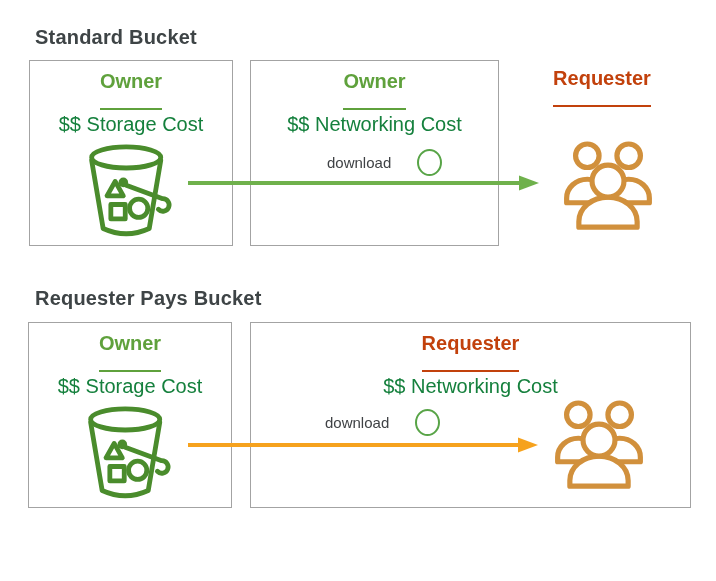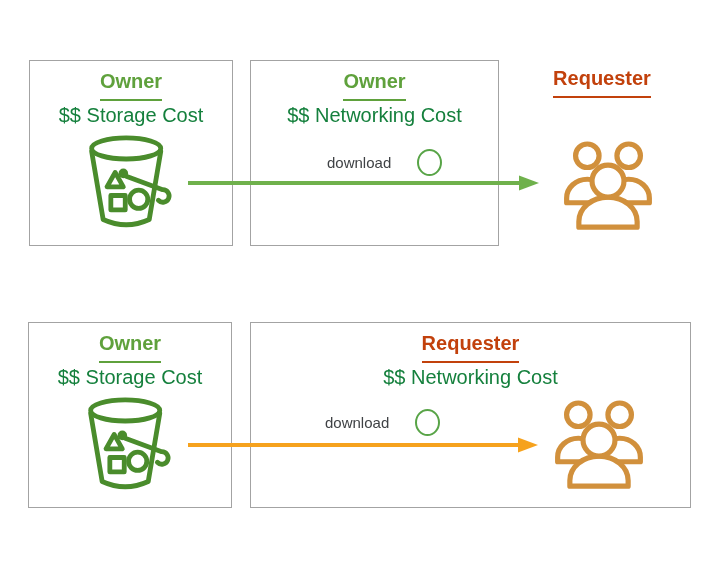--- a/index.html
+++ b/index.html
@@ -10,21 +10,21 @@
   .sec-title{
     position:absolute;left:35px;font-size:20px;font-weight:bold;color:#3e4446;
     letter-spacing:.2px;white-space:nowrap;
   }
   .box{
     position:absolute;border:1px solid #a3a3a3;background:#ffffff;
     box-sizing:border-box;text-align:center;
   }
   .role{
     display:inline-block;font-size:20px;font-weight:bold;line-height:1.1;
-    border-bottom:2.5px solid currentColor;padding-bottom:7px;margin-top:9px;
+    border-bottom:2.5px solid currentColor;padding-bottom:16px;margin-top:9px;
   }
   .green{color:#5fa13c;}
   .orange{color:#c2410c;}
   .cost{font-size:20px;margin-top:3px;color:#15803d;white-space:nowrap;}
   .download-row{
     position:absolute;display:flex;align-items:center;gap:26px;font-size:15px;
     color:#3f4245;white-space:nowrap;
   }
   .dl-circle{
     width:25px;height:27px;border:2px solid #58a447;border-radius:50%;
@@ -36,20 +36,21 @@
   .req-label .role{margin-top:0;}
   .abs{position:absolute;}
   .arrow{position:absolute;z-index:5;}
   svg{display:block;}
 </style>
 </head>
 <body>
 
 <div class="canvas">
 
+  <div class="sec-title" style="top:26px">Standard Bucket</div>
 
   <div class="box" style="left:29px;top:60px;width:204px;height:186px">
     <div>
       <span class="role green">Owner</span>
     </div>
     <div class="cost">$$ Storage Cost</div>
     <svg width="96" height="100" viewBox="0 0 100 104" style="margin:6px auto 0">
       <g fill="none" stroke="#4a8c2c" stroke-width="5" stroke-linecap="round" stroke-linejoin="round">
         <ellipse cx="45" cy="16" rx="36" ry="11"></ellipse>
         <path d="M9 19 L21 90 Q45 101 69 90 L81 19"></path>
@@ -86,20 +87,21 @@
       <path d="M19 97 v-6 a31 26 0 0 1 62 0 v6 z"></path>
       <circle cx="50" cy="48" r="17"></circle>
     </g>
   </svg>
 
   <svg class="arrow" style="left:184px;top:170px" width="360" height="26">
     <line x1="4" y1="13" x2="337" y2="13" stroke="#6fb14c" stroke-width="4"></line>
     <polygon points="335,5.5 355,13 335,20.5" fill="#6fb14c"></polygon>
   </svg>
 
+  <div class="sec-title" style="top:287px">Requester Pays Bucket</div>
 
   <div class="box" style="left:28px;top:322px;width:204px;height:186px">
     <div>
       <span class="role green">Owner</span>
     </div>
     <div class="cost">$$ Storage Cost</div>
     <svg width="96" height="100" viewBox="0 0 100 104" style="margin:6px auto 0">
       <g fill="none" stroke="#4a8c2c" stroke-width="5" stroke-linecap="round" stroke-linejoin="round">
         <ellipse cx="45" cy="16" rx="36" ry="11"></ellipse>
         <path d="M9 19 L21 90 Q45 101 69 90 L81 19"></path>

